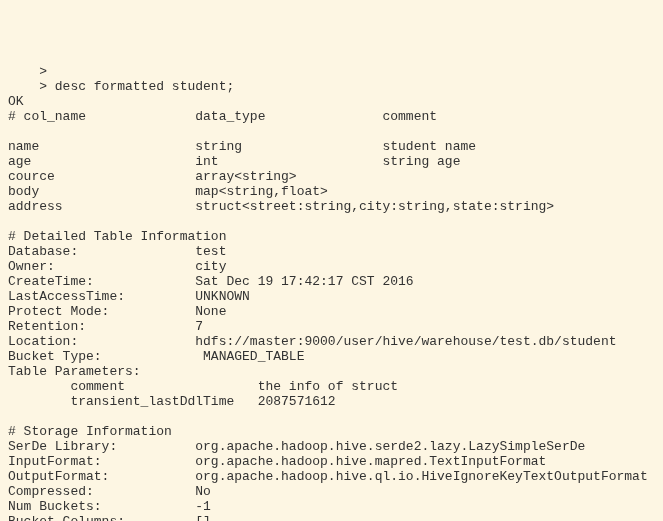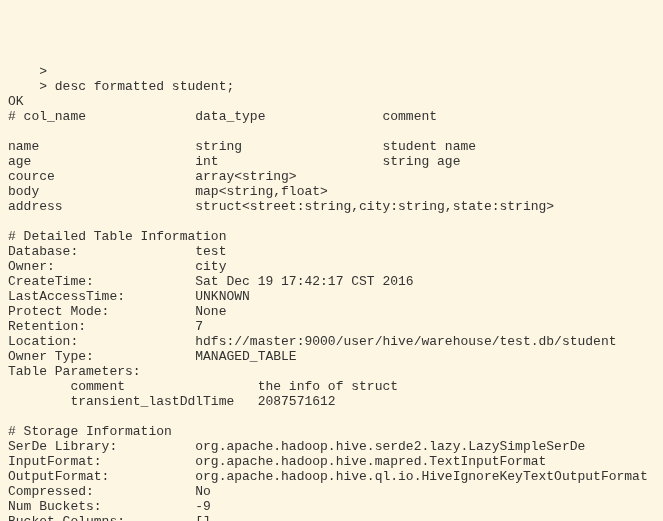--- a/index.html
+++ b/index.html
@@ -32,31 +32,31 @@
 <span>address                 struct&lt;street:string,city:string,state:string&gt;</span>
 <span></span>
 <span># Detailed Table Information</span>
 <span>Database:               test</span>
 <span>Owner:                  city</span>
 <span>CreateTime:             Sat Dec 19 17:42:17 CST 2016</span>
 <span>LastAccessTime:         UNKNOWN</span>
 <span>Protect Mode:           None</span>
 <span>Retention:              7</span>
 <span>Location:               hdfs://master:9000/user/hive/warehouse/test.db/student</span>
-<span>Owner Type:             MANAGED_TABLE</span>
+<span>Bucket Type:             MANAGED_TABLE</span>
 <span>Table Parameters:</span>
 <span>        comment                 the info of struct</span>
 <span>        transient_lastDdlTime   2087571612</span>
 <span></span>
 <span># Storage Information</span>
 <span>SerDe Library:          org.apache.hadoop.hive.serde2.lazy.LazySimpleSerDe</span>
 <span>InputFormat:            org.apache.hadoop.hive.mapred.TextInputFormat</span>
 <span>OutputFormat:           org.apache.hadoop.hive.ql.io.HiveIgnoreKeyTextOutputFormat</span>
 <span>Compressed:             No</span>
-<span>Num Buckets:            -9</span>
+<span>Num Buckets:            -1</span>
 <span>Bucket Columns:         []</span>
 
 
 
 
 
 
 
 
 </div>

